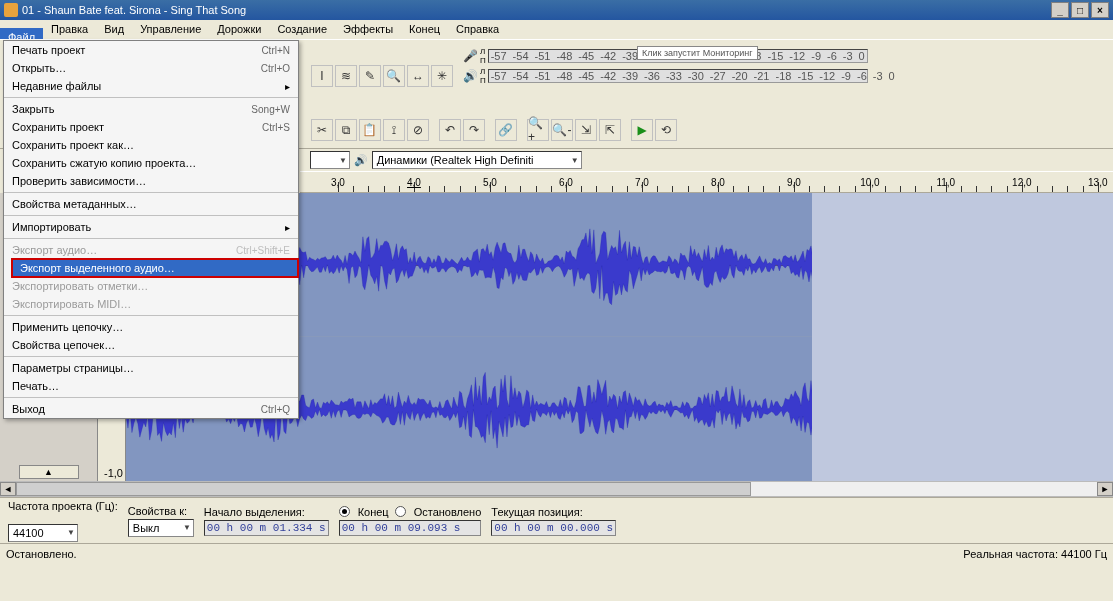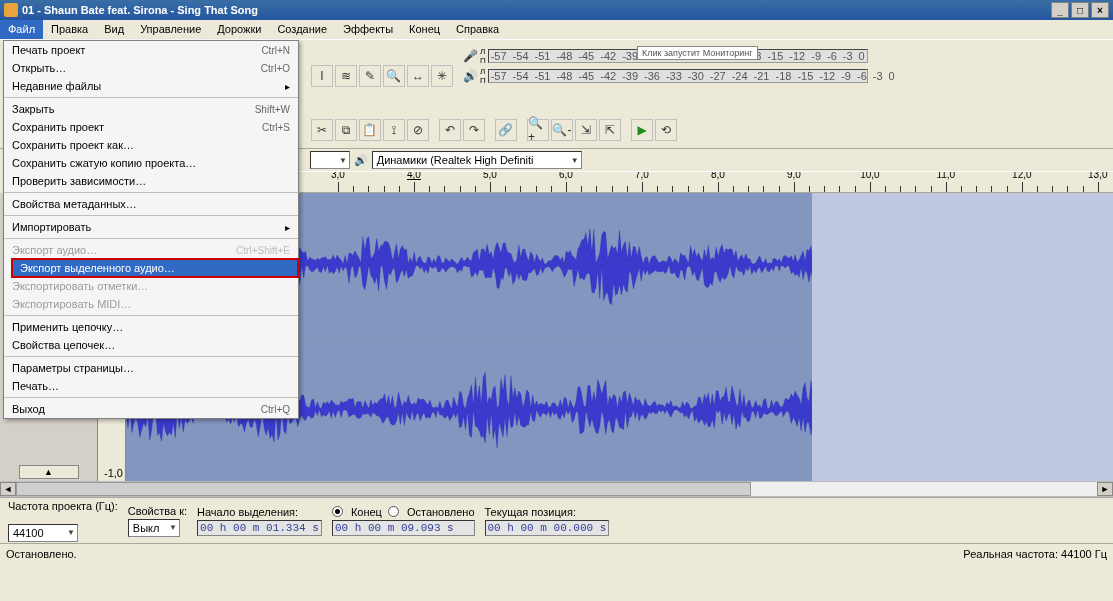--- a/index.html
+++ b/index.html
@@ -1,36 +1,36 @@
 <!DOCTYPE html>
 <html><head>
 <meta charset="utf-8">
 <style>
 * { box-sizing: border-box; margin: 0; padding: 0; font-family: "Tahoma", sans-serif; font-size: 11px; }
 body { background: #ece9d8; width: 1113px; height: 601px; overflow: hidden; user-select: none; }
 .titlebar { background: linear-gradient(#3a6ea5,#2456a0); color: #fff; height: 20px; display: flex; align-items: center; padding: 0 4px; }
 .title-icon { width: 14px; height: 14px; background: #e8a33d; border-radius: 2px; margin-right: 4px; }
-.titlebar-title { flex: 1; font-weight: bold; }
+.titlebar-title { flex: 1; font-weight: normal; }
 .win-btn { width: 18px; height: 16px; background: #d4d0c8; border: 1px solid #808080; margin-left: 2px; display: flex; align-items: center; justify-content: center; color: #000; font-weight: bold; font-size: 10px; }
 .menubar { background: #ece9d8; height: 20px; display: flex; align-items: stretch; border-bottom: 1px solid #fff; }
 .menu-item { padding: 3px 8px; cursor: default; }
-.menu-item.open { background: #316ac5; color: #fff; }
+.menu-item.open { background: #316ac5; color: #fff; margin-top: 8px; }
 .toolbar-area { padding: 4px; display: flex; flex-wrap: wrap; gap: 4px; background:#ece9d8; border-bottom:1px solid #aca899;}
 .toolbar-group { display: flex; align-items: center; gap: 2px; padding: 2px; border: 1px solid #ece9d8; }
 .tool-btn { width: 22px; height: 22px; border: 1px solid #c0c0c0; background: #ece9d8; display: flex; align-items: center; justify-content: center; font-size: 12px; color: #333; }
 .meter { height: 14px; background: #e0e0e0; border: 1px inset #999; display: flex; align-items: center; font-size: 9px; color: #555; padding: 0 2px; gap: 4px; }
 .meter-scale { display:flex; gap:6px; }
 .meter-msg { position:absolute; background:#fff; border:1px solid #888; padding:1px 4px; font-size:9px; }
 .device-row { display:flex; align-items:center; gap:4px; padding:2px 6px; background:#ece9d8; }
 .combo { background:#fff; border:1px inset #888; height:18px; padding:0 14px 0 4px; display:flex; align-items:center; position:relative; font-size:11px; min-width:40px;}
 .combo::after { content:"▼"; position:absolute; right:2px; font-size:8px; color:#444;}
 .timeline { height: 22px; background: #ece9d8; border-top: 1px solid #fff; border-bottom: 1px solid #aca899; position: relative; display:flex; align-items:flex-end; padding-left:0; overflow:hidden;}
 .tick { position:absolute; bottom:0; border-left:1px solid #333; height:6px; }
 .tick.major { height:10px; }
-.tick-label { position:absolute; bottom:12px; transform:translateX(-50%); font-size:10px;}
+.tick-label { position:absolute; bottom:4px; transform:translateX(-50%); font-size:10px;}
 .track-area { display:flex; height: 288px; }
 .track-panel { width:98px; background:#d4d0c8; border-right:1px solid #888; display:flex; flex-direction:column; align-items:center; justify-content:flex-end; }
 .collapse-btn { width:60px; height:14px; background:#ece9d8; border:1px solid #888; display:flex; align-items:center; justify-content:center; margin-bottom:2px; font-size:9px;}
 .vscale { width:28px; background:#ece9d8; border-right:1px solid #888; position:relative; font-size:10px; text-align:right; padding-right:2px;}
 .wave-area { flex:1; background:#bfc8de; position:relative; overflow:hidden; }
 .channel { position:absolute; left:0; right:0; height:50%; }
 .channel.top { top:0; border-bottom:1px solid #8899bb;}
 .channel.bot { top:50%; }
 .sel { position:absolute; top:0; bottom:0; background:#8296c0; }
 .baseline { position:absolute; left:0; right:0; top:50%; border-top:1px solid #5a5080; }
@@ -85,21 +85,21 @@
     <div class="dd-item">
       <span>Открыть…</span>
       <span class="shortcut">Ctrl+O</span>
     </div>
     <div class="dd-item submenu">
       <span>Недавние файлы</span>
     </div>
     <div class="dd-sep"></div>
     <div class="dd-item">
       <span>Закрыть</span>
-      <span class="shortcut">Shift+W</span>
+      <span class="shortcut">Song+W</span>
     </div>
     <div class="dd-item">
       <span>Сохранить проект</span>
       <span class="shortcut">Ctrl+S</span>
     </div>
     <div class="dd-item">
       <span>Сохранить проект как…</span>
     </div>
     <div class="dd-item">
       <span>Сохранить сжатую копию проекта…</span>
@@ -195,21 +195,21 @@
             <span>-54</span>
             <span>-51</span>
             <span>-48</span>
             <span>-45</span>
             <span>-42</span>
             <span>-39</span>
             <span>-36</span>
             <span>-33</span>
             <span>-30</span>
             <span>-27</span>
-            <span>-24</span>
+            <span>-20</span>
             <span>-21</span>
             <span>-18</span>
             <span>-15</span>
             <span>-12</span>
             <span>-9</span>
             <span>-6</span>
             <span>-3</span>
             <span>0</span>
           </div>
       </div>
@@ -352,21 +352,21 @@
   <div class="arrow">►</div>
 </div>
 
 <div class="selection-bar">
   <div style="display:flex; flex-direction:column; gap:12px;">
     <span class="field-label">Частота проекта (Гц):</span>
     <div class="combo" style="width:70px;">44100</div>
   </div>
   <div style="display:flex; flex-direction:column; gap:2px;">
     <span class="field-label">Свойства к:</span>
-    <div class="combo" style="width:52px;">Выкл</div>
+    <div class="combo" style="width:66px;">Выкл</div>
   </div>
   <div style="display:flex; flex-direction:column; gap:2px;">
     <span class="field-label">Начало выделения:</span>
     <div class="time-field">00 h 00 m 01.334 s</div>
   </div>
   <div style="display:flex; flex-direction:column; gap:2px;">
     <div style="display:flex; gap:6px; align-items:center;">
       <span class="radio checked"></span>
       <span class="field-label">Конец</span>
       <span class="radio"></span>

